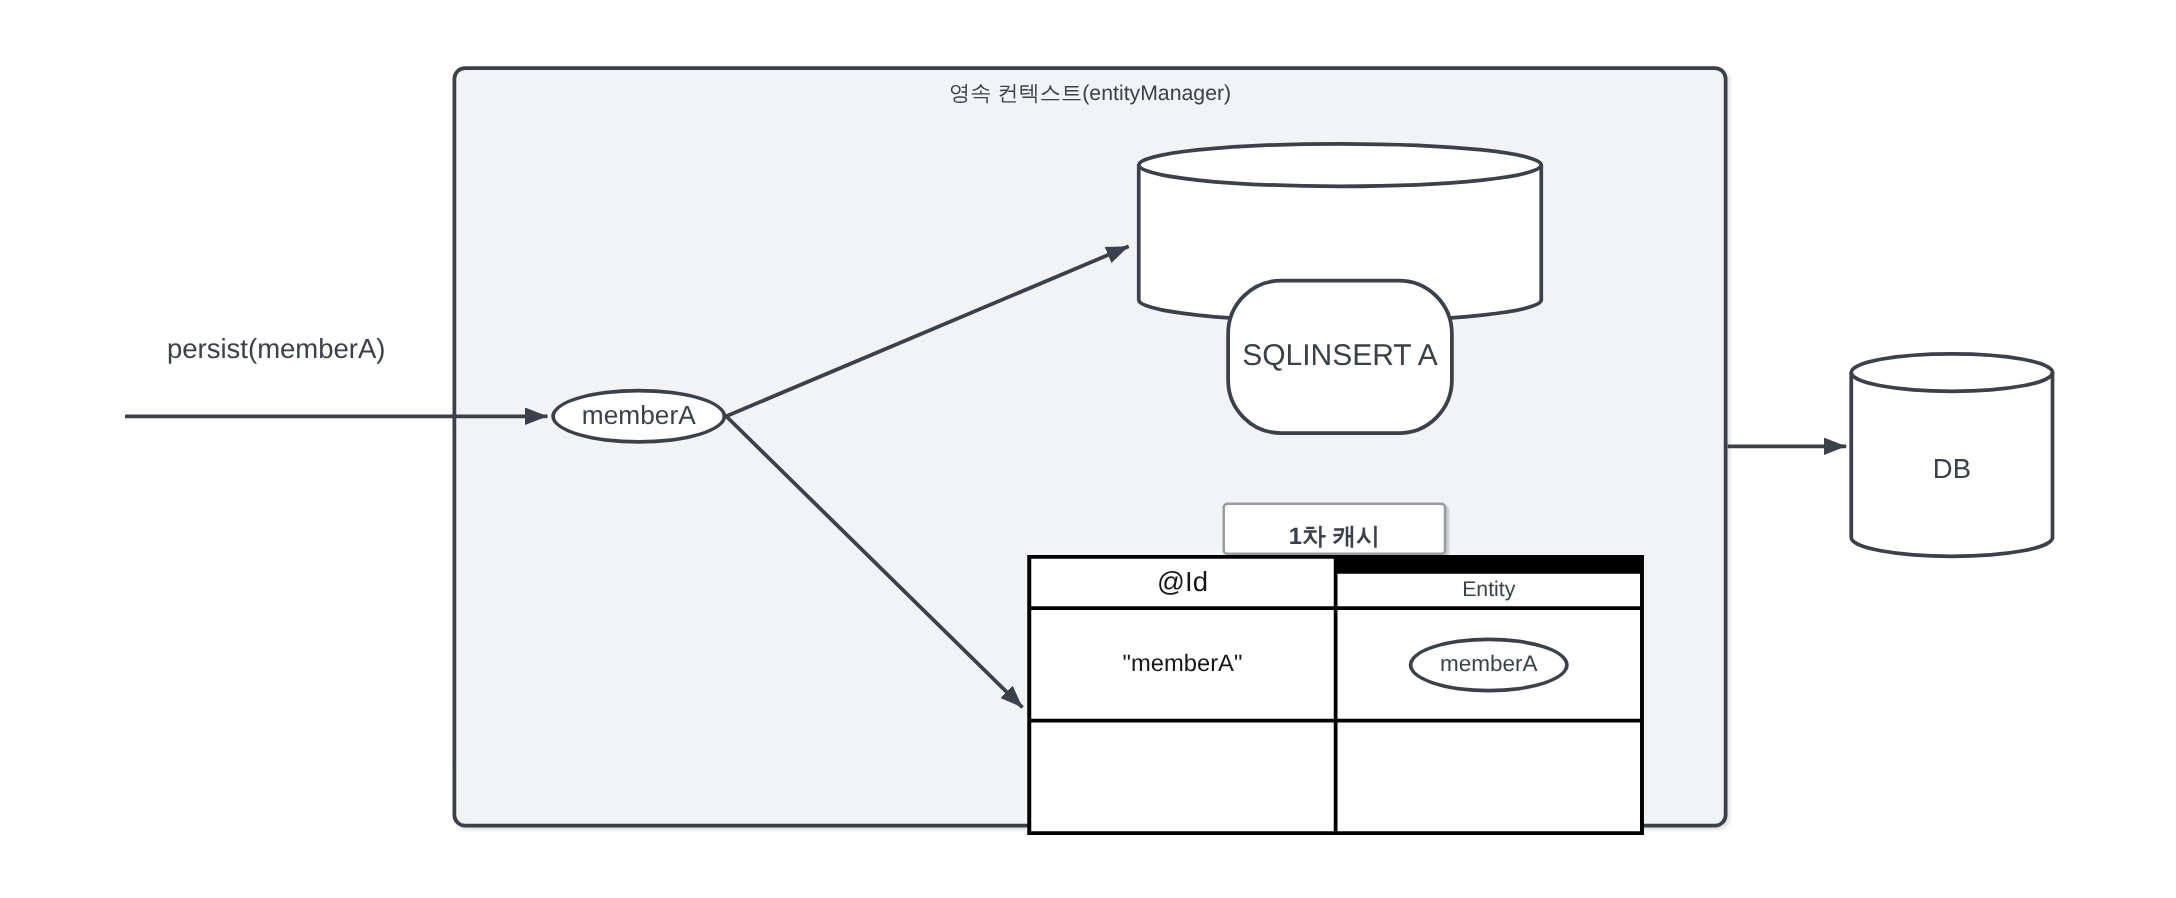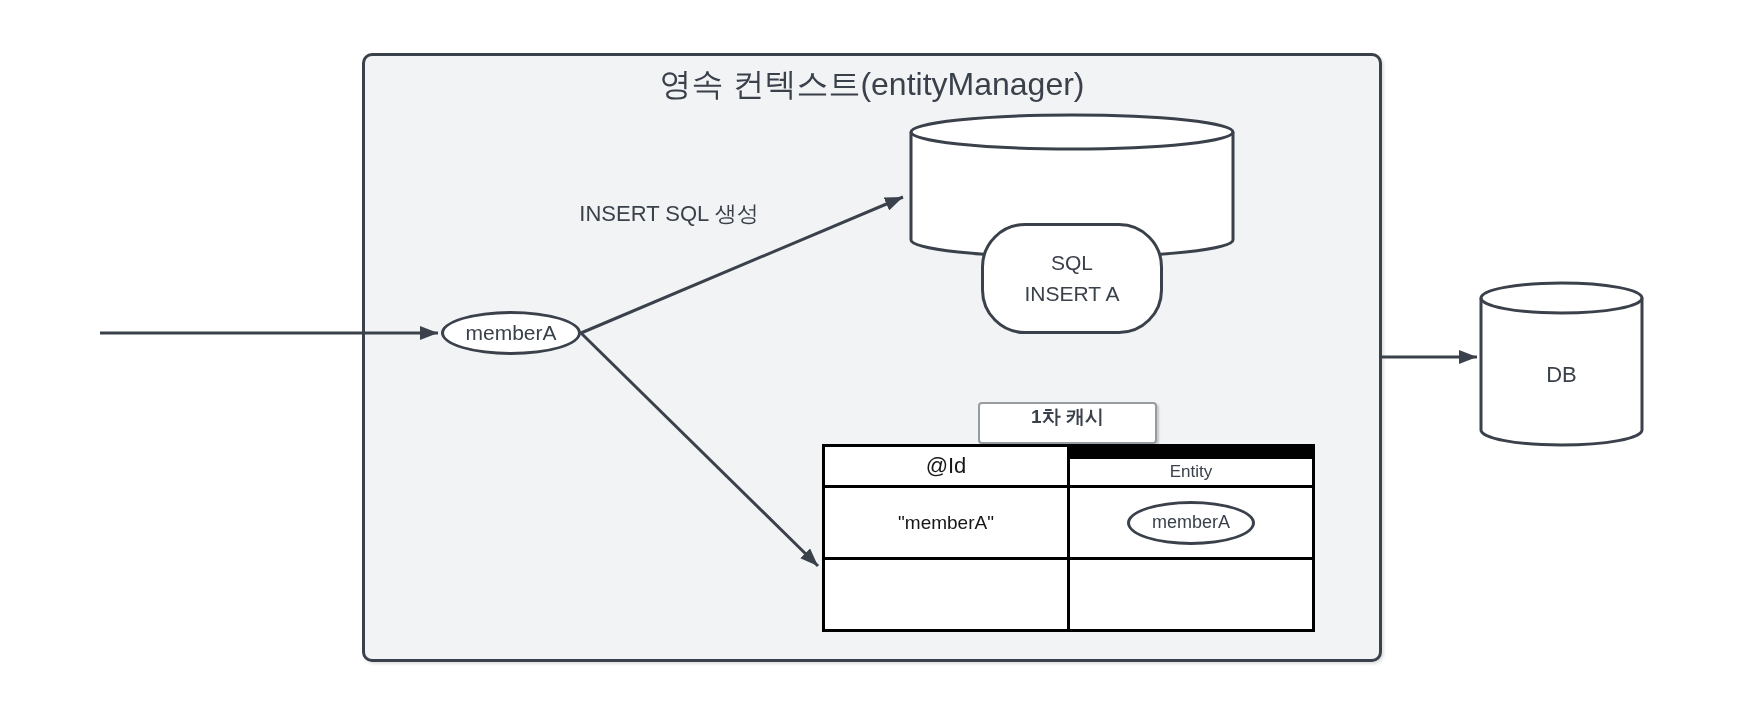--- a/index.html
+++ b/index.html
@@ -25,21 +25,21 @@
     background: #f2f3f5;
     border: 3px solid #3a414b;
     border-radius: 10px;
     box-sizing: border-box;
     box-shadow: 2px 2px 3px rgba(0,0,0,0.12);
   }
   #context-title {
     left: 362px; top: 63px;
     width: 1020px;
     text-align: center;
-    font-size: 32px;
+    font-size: 17px;
   }
 
   
   #wires {
     left: 0; top: 0;
     width: 1741px; height: 718px;
     pointer-events: none;
   }
 
   .diagram-label { font-size: 22px; text-align: center; white-space: nowrap; }
@@ -63,50 +63,50 @@
   #sql-store-title {
     left: 911px; top: 186px;
     width: 322px;
     text-align: center;
     font-size: 21px;
   }
 
   
   #sql-insert-node {
     left: 981px; top: 223px;
-    width: 182px; height: 111px;
+    width: 182px; height: 125px;
     background: #ffffff;
     border: 3px solid #3a414b;
     border-radius: 44px;
     box-sizing: border-box;
-    display: flex; flex-direction: column;
+    display: flex; flex-direction: row;
     align-items: center; justify-content: center;
-    font-size: 21px;
+    font-size: 24px;
     line-height: 1.45;
     text-align: center;
   }
 
   
   #cache-tag {
     left: 978px; top: 402px;
     width: 179px; height: 42px;
     background: #ffffff;
     border: 2px solid #979ca1;
     border-radius: 4px;
     box-sizing: border-box;
-    display: flex; align-items: flex-start; justify-content: center;
+    display: flex; align-items: flex-end; justify-content: center;
     font-size: 19px;
     font-weight: bold;
     box-shadow: 2px 2px 2px rgba(0,0,0,0.18);
   }
 
   
   #cache-table {
     left: 822px; top: 444px;
-    width: 493px; height: 188px;
+    width: 493px; height: 224px;
     background: #000000;
     border: 3px solid #000000;
     box-sizing: border-box;
     display: grid;
     grid-template-columns: 1fr 1fr;
     grid-template-rows: 38px 1fr 1fr;
     gap: 3px;
   }
   .cell {
     background: #ffffff;
@@ -165,21 +165,21 @@
     </g>
 
     <g>
       <path d="M1481,298 A80.5,15 0 0 1 1642,298 L1642,430 A80.5,15 0 0 1 1481,430 Z" fill="#ffffff" stroke="#3a414b" stroke-width="3"></path>
       <path d="M1481,298 A80.5,15 0 0 0 1642,298" fill="none" stroke="#3a414b" stroke-width="3"></path>
     </g>
   </svg>
 
   <div id="context-title" class="abs">영속 컨텍스트(entityManager)</div>
 
-  <div id="insert-label" class="abs diagram-label">INSERT SQL 생성</div>
+  <div id="persist-label" class="abs diagram-label">persist(memberA)</div>
 
   <div id="member-ellipse" class="abs">
     <span>memberA</span>
   </div>
 
 
   <div id="sql-insert-node" class="abs">
     <span>SQL</span>
     <span>INSERT A</span>
   </div>

